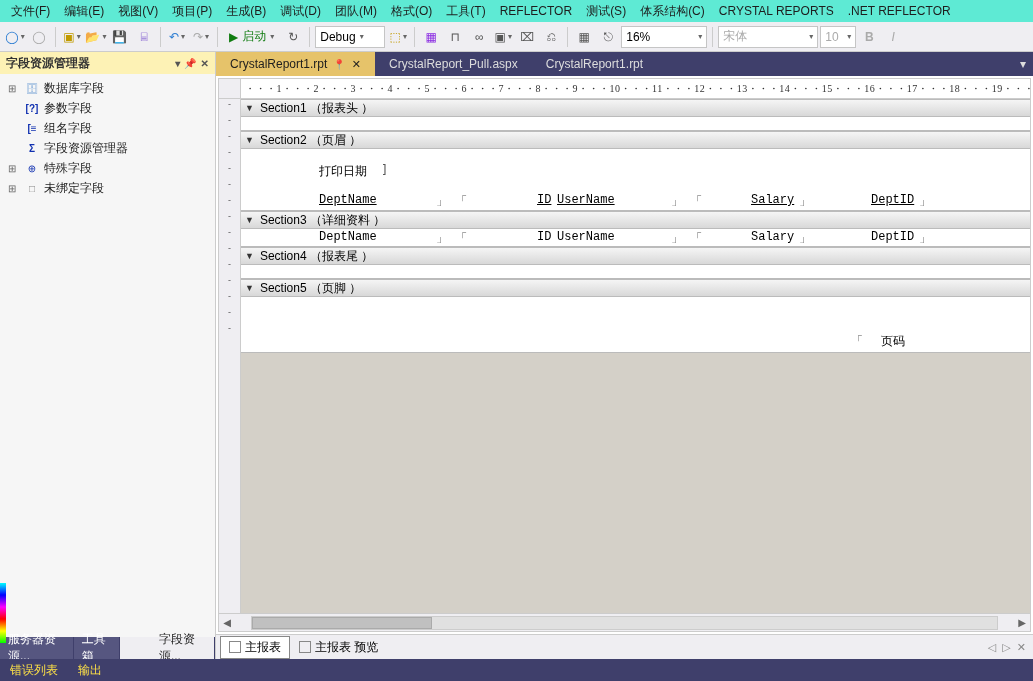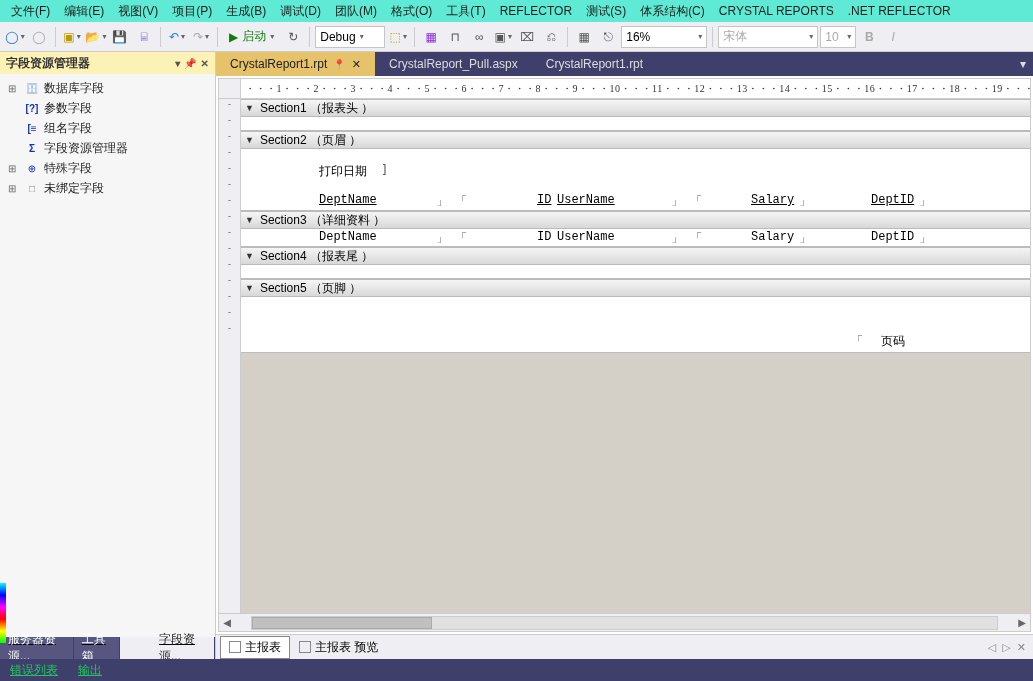--- a/index.html
+++ b/index.html
@@ -16,21 +16,21 @@
 .combo .drop { margin-left:4px; font-size:8px; color:#666; }
 .workspace { flex:1; display:flex; overflow:hidden; }
 .side-panel { width:216px; background:#efeef2; display:flex; flex-direction:column; border-right:1px solid #ccc; }
 .panel-title { background:#fdf2b5; height:22px; display:flex; align-items:center; padding:0 6px; font-weight:bold; color:#333; justify-content:space-between; }
 .panel-title .tools { display:flex; gap:4px; align-items:center; }
 .panel-title .tools span { font-size:10px; color:#555; cursor:default; }
 .tree { flex:1; background:#f6f6f6; padding:4px 2px; overflow:auto; }
 .tree-item { display:flex; align-items:center; height:20px; padding-left:6px; gap:4px; color:#1e1e1e; cursor:default; }
 .tree-item .exp { width:12px; font-size:10px; color:#666; }
 .tree-item .ico { width:16px; height:16px; display:inline-flex; align-items:center; justify-content:center; font-size:10px; }
-.side-tabs { height:22px; display:flex; background:#3f3f6b;text-decoration:underline; }
+.side-tabs { height:22px; display:flex; background:#3f3f6b; }
 .side-tab { padding:0 8px; display:flex; align-items:center; color:#fff; background:#565680; border-right:1px solid #3f3f6b; cursor:default; }
 .side-tab.active { background:#efeef2; color:#1e1e1e;padding-left:39px; }
 .editor { flex:1; display:flex; flex-direction:column; background:#fff; overflow:hidden; }
 .doc-tabs { height:24px; background:#3f3f6b; display:flex; align-items:stretch; }
 .doc-tab { padding:0 14px; display:flex; align-items:center; color:#ddd; gap:6px; cursor:default; }
 .doc-tab.active { background:#e6c36a; color:#1e1e1e; }
 .doc-tab .close { font-size:11px; }
 .doc-tab .pin { font-size:10px; }
 .doc-tabs .spacer { flex:1; }
 .doc-tabs .dropbtn { width:20px; display:flex; align-items:center; justify-content:center; color:#ddd; }
@@ -53,21 +53,21 @@
 .hscrollbar .track { flex:1; height:14px; background:#e0e0e0; margin:0 16px; border:1px solid #ccc; position:relative; }
 .hscrollbar .thumb { position:absolute; left:0; top:0; height:12px; width:180px; background:#c0c0c0; border:1px solid #aaa; }
 .hscrollbar .arrow { width:16px; text-align:center; color:#666; font-size:10px; }
 .bottom-tabs { height:24px; background:#efeef2; display:flex; align-items:center; padding:12px 4px; border-top:1px solid #ccc; }
 .bottom-tab { padding:2px 8px; display:flex; align-items:center; gap:4px; border:1px solid transparent; cursor:default; }
 .bottom-tab.active { border:1px solid #888; background:#fff; }
 .bottom-tab .ico { width:12px; height:12px; border:1px solid #888; display:inline-block; }
 .bottom-tabs .spacer { flex:1; }
 .bottom-tabs .nav { color:#888; padding:0 3px; font-size:11px; }
 .status-tabs { height:22px; background:#3f3f6b; display:flex; align-items:center; }
-.status-tab { padding:0 10px; color:#22c55e; cursor:default;text-decoration:underline; }
+.status-tab { padding:0 10px; color:#fde047; cursor:default; }
 .colorband { position:absolute; left:0; bottom:38px; width:6px; height:60px; background:linear-gradient(#0ff,#00f,#f0f,#f00,#ff0,#0f0); z-index:5; }
 </style>
 </head>
 <body>
 
 <div class="menubar">
   <div class="item">文件(F)</div>
   <div class="item">编辑(E)</div>
   <div class="item">视图(V)</div>
   <div class="item">项目(P)</div>

